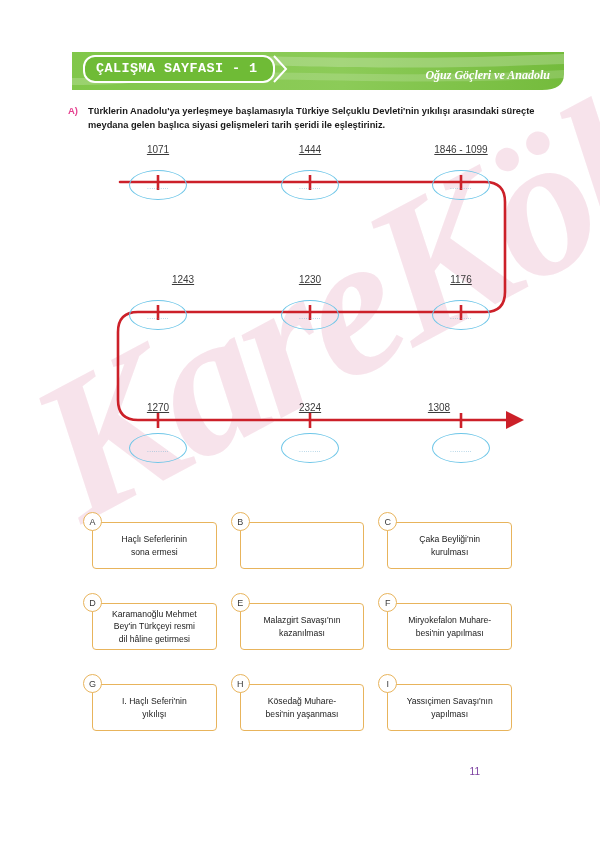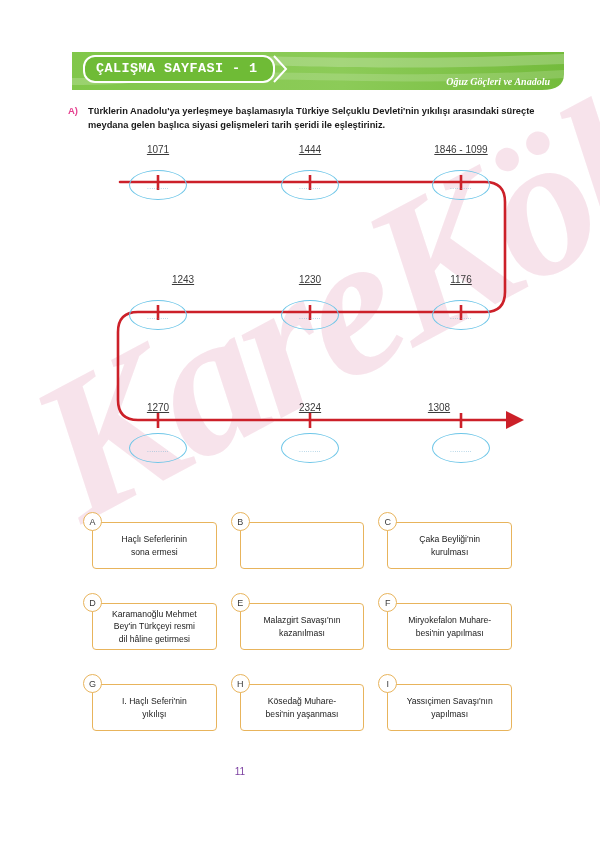--- a/index.html
+++ b/index.html
@@ -70,24 +70,23 @@
     white-space: nowrap;
     font-family: Liberation Mono, monospace;
   }
   .banner-sub {
     position: absolute;
     right: 14px;
     top: 16px;
     font-family: "Liberation Serif", serif;
     font-style: italic;
     font-weight: bold;
-    font-size: 10px;
+    font-size: 12px;
     color: #ffffff;
     white-space: nowrap;
-    margin-top: 8px;
   }
 
   
   .question {
     position: absolute;
     left: 68px;
     top: 104px;
     width: 500px;
     z-index: 3;
     display: flex;
@@ -196,21 +195,21 @@
     padding: 0 5px;
     white-space: pre-line;
   }
 
   
   .page-number {
     position: absolute;
     left: 0;
     top: 766px;
     width: 480px;
-    text-align: center;
+    text-align: right;
     font-size: 10px;
     color: #7b3fa0;
     z-index: 3;
   }
 </style>
 </head>
 <body>
 
 <div class="page">
 

